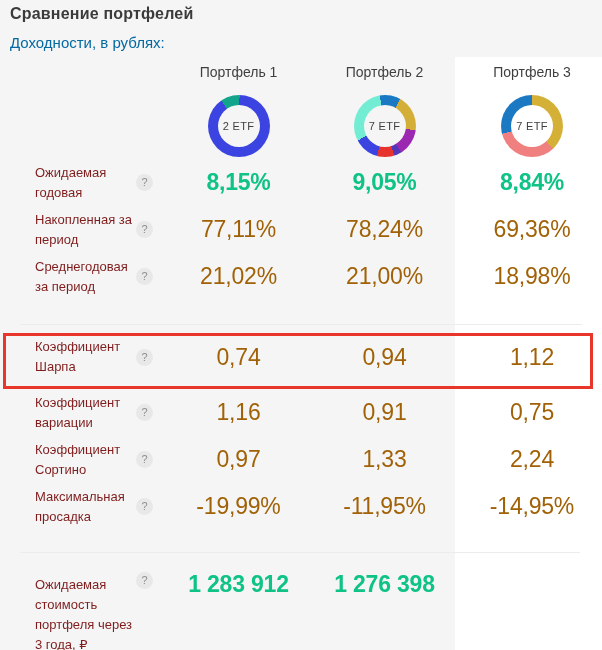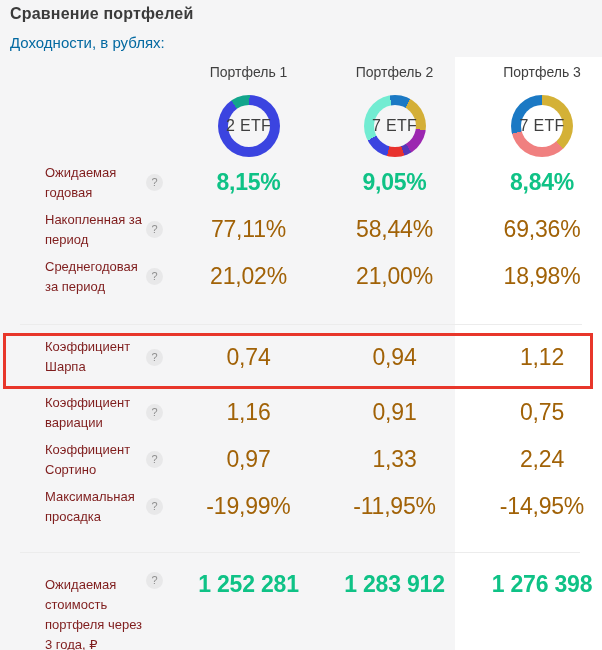--- a/index.html
+++ b/index.html
@@ -5,31 +5,31 @@
   html,body{margin:0;padding:0;}
   body{font-family:"Liberation Sans","DejaVu Sans",sans-serif;}
   .stage{position:relative;width:602px;height:650px;background:var(--page-bg,#f5f5f6);overflow:hidden;}
 
   .page-title{position:absolute;left:10px;top:5px;font-size:16px;font-weight:700;color:#3b3b3b;letter-spacing:.2px;}
   .page-subtitle{position:absolute;left:10px;top:34px;font-size:15px;color:#0369a1;}
 
   .col3-card{position:absolute;left:455px;top:57px;width:147px;height:593px;background:var(--card-bg,#fff);}
 
   .table{position:absolute;left:0;top:57px;width:602px;}
-  .grid{display:grid;grid-template-columns:120px 28px 149px 143px 152px;padding-left:26px;box-sizing:border-box;width:602px;}
+  .grid{display:grid;grid-template-columns:120px 28px 149px 143px 152px;padding-left:16px;box-sizing:border-box;width:602px;}
 
   .hdr-row{height:38px;align-items:start;padding-top:7px;}
   .hdr{font-size:14px;color:#3f3f3f;text-align:center;}
 
   .donut-row{height:64px;align-items:start;}
   .donut-wrap{display:flex;justify-content:center;}
   .donut{position:relative;width:62px;height:62px;border-radius:50%;}
   .donut::before{content:"";position:absolute;left:10px;top:10px;width:42px;height:42px;border-radius:50%;background:var(--page-bg,#f5f5f6);}
   .donut.on-card::before{background:var(--card-bg,#fff);}
-  .donut .badge{position:absolute;inset:0;display:flex;align-items:center;justify-content:center;font-size:16px;font-weight:500;color:#3f3f3f;letter-spacing:.3px;}
+  .donut .badge{position:absolute;inset:0;display:flex;align-items:center;justify-content:center;font-size:11px;font-weight:500;color:#3f3f3f;letter-spacing:.3px;}
 
   .row{height:47px;align-items:center;}
   .row-tall{height:64px;align-items:center;}
   .row-last{height:90px;align-items:start;padding-top:6px;}
   .lbl{font-size:13px;line-height:20px;color:#7f1d1d;max-width:114px;margin-left:19px;}
   .help{display:flex;align-items:flex-start;padding-top:1px;}
   .row .help,.row-tall .help{align-items:center;padding-top:0;}
   .qicon{display:inline-flex;align-items:center;justify-content:center;width:17px;height:17px;border-radius:50%;background:#e8e8e9;color:#8f8f8f;font-size:11px;line-height:1;cursor:pointer;}
   .val{font-size:23px;color:#a16207;text-align:center;letter-spacing:-.2px;}
   .val--green{color:var(--accent-green,#10c185);font-weight:700;}
@@ -90,21 +90,21 @@
       <div class="val val--green">9,05%</div>
       <div class="val val--green">8,84%</div>
     </div>
 
     <div class="grid row">
       <div class="lbl">Накопленная за период</div>
       <div class="help">
           <span class="qicon">?</span>
         </div>
       <div class="val">77,11%</div>
-      <div class="val">58,44%</div>
+      <div class="val">78,24%</div>
       <div class="val">69,36%</div>
     </div>
 
     <div class="grid row">
       <div class="lbl">Среднегодовая за период</div>
       <div class="help">
           <span class="qicon">?</span>
         </div>
       <div class="val">21,02%</div>
       <div class="val">21,00%</div>
@@ -159,21 +159,20 @@
 
     <div style="height:35px"></div>
 
     <div class="grid row-last">
       <div class="lbl-cell">
           <div class="lbl">Ожидаемая стоимость портфеля через 3 года, ₽</div>
         </div>
       <div class="help">
           <span class="qicon">?</span>
         </div>
-      <div class="val val--green">1 252 281</div>
       <div class="val val--green">1 283 912</div>
       <div class="val val--green">1 276 398</div>
     </div>
 
   </div>
 
   <div class="sharpe-highlight"></div>
 
 </div>
 

